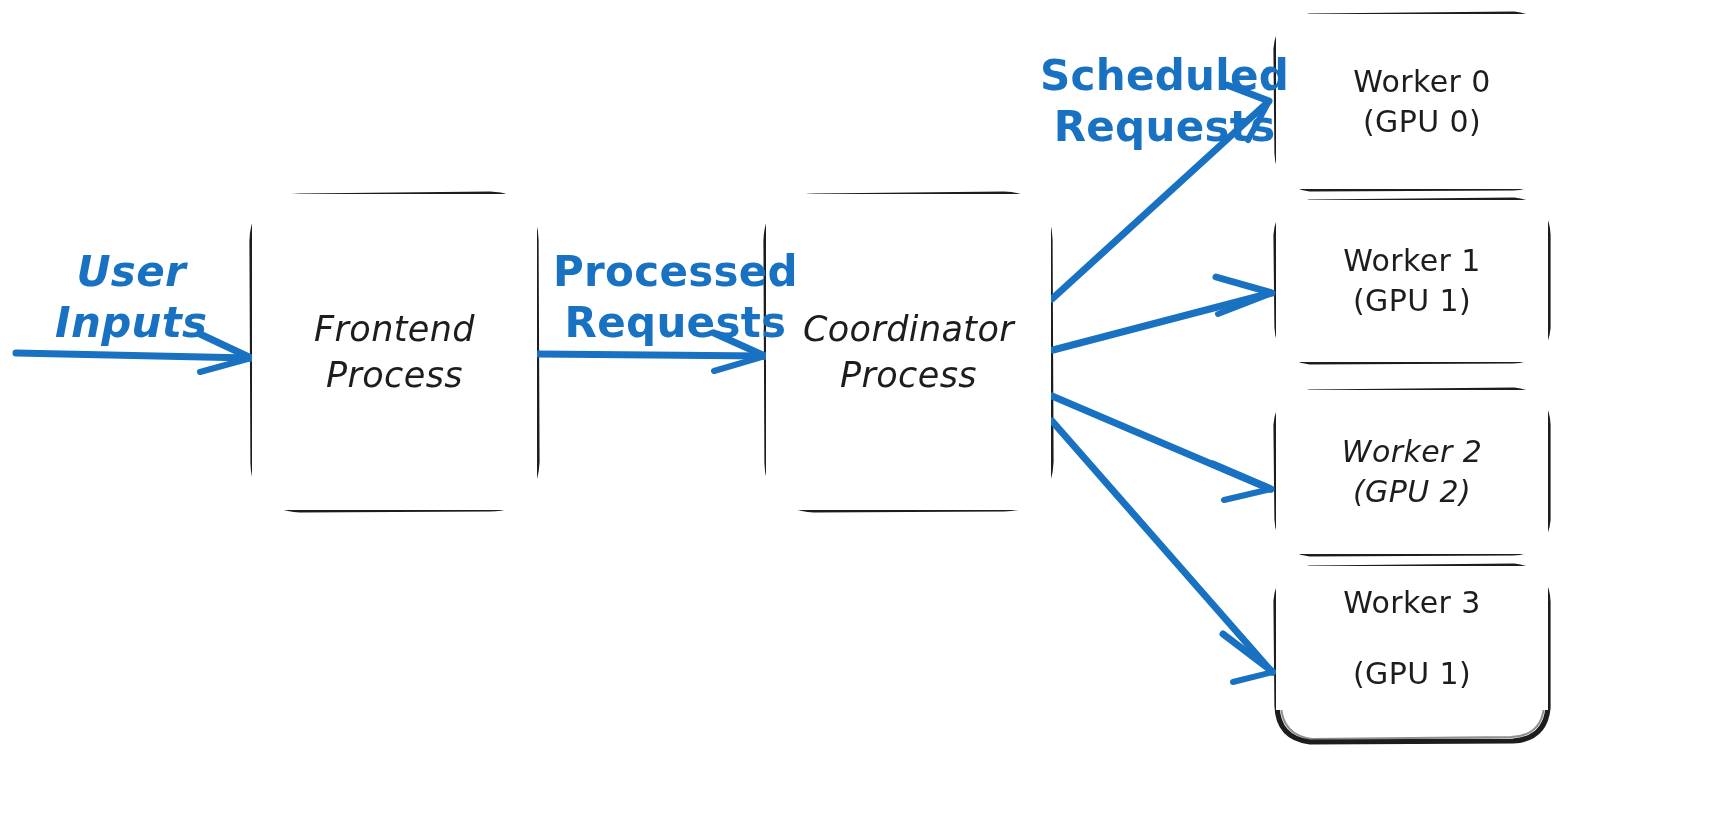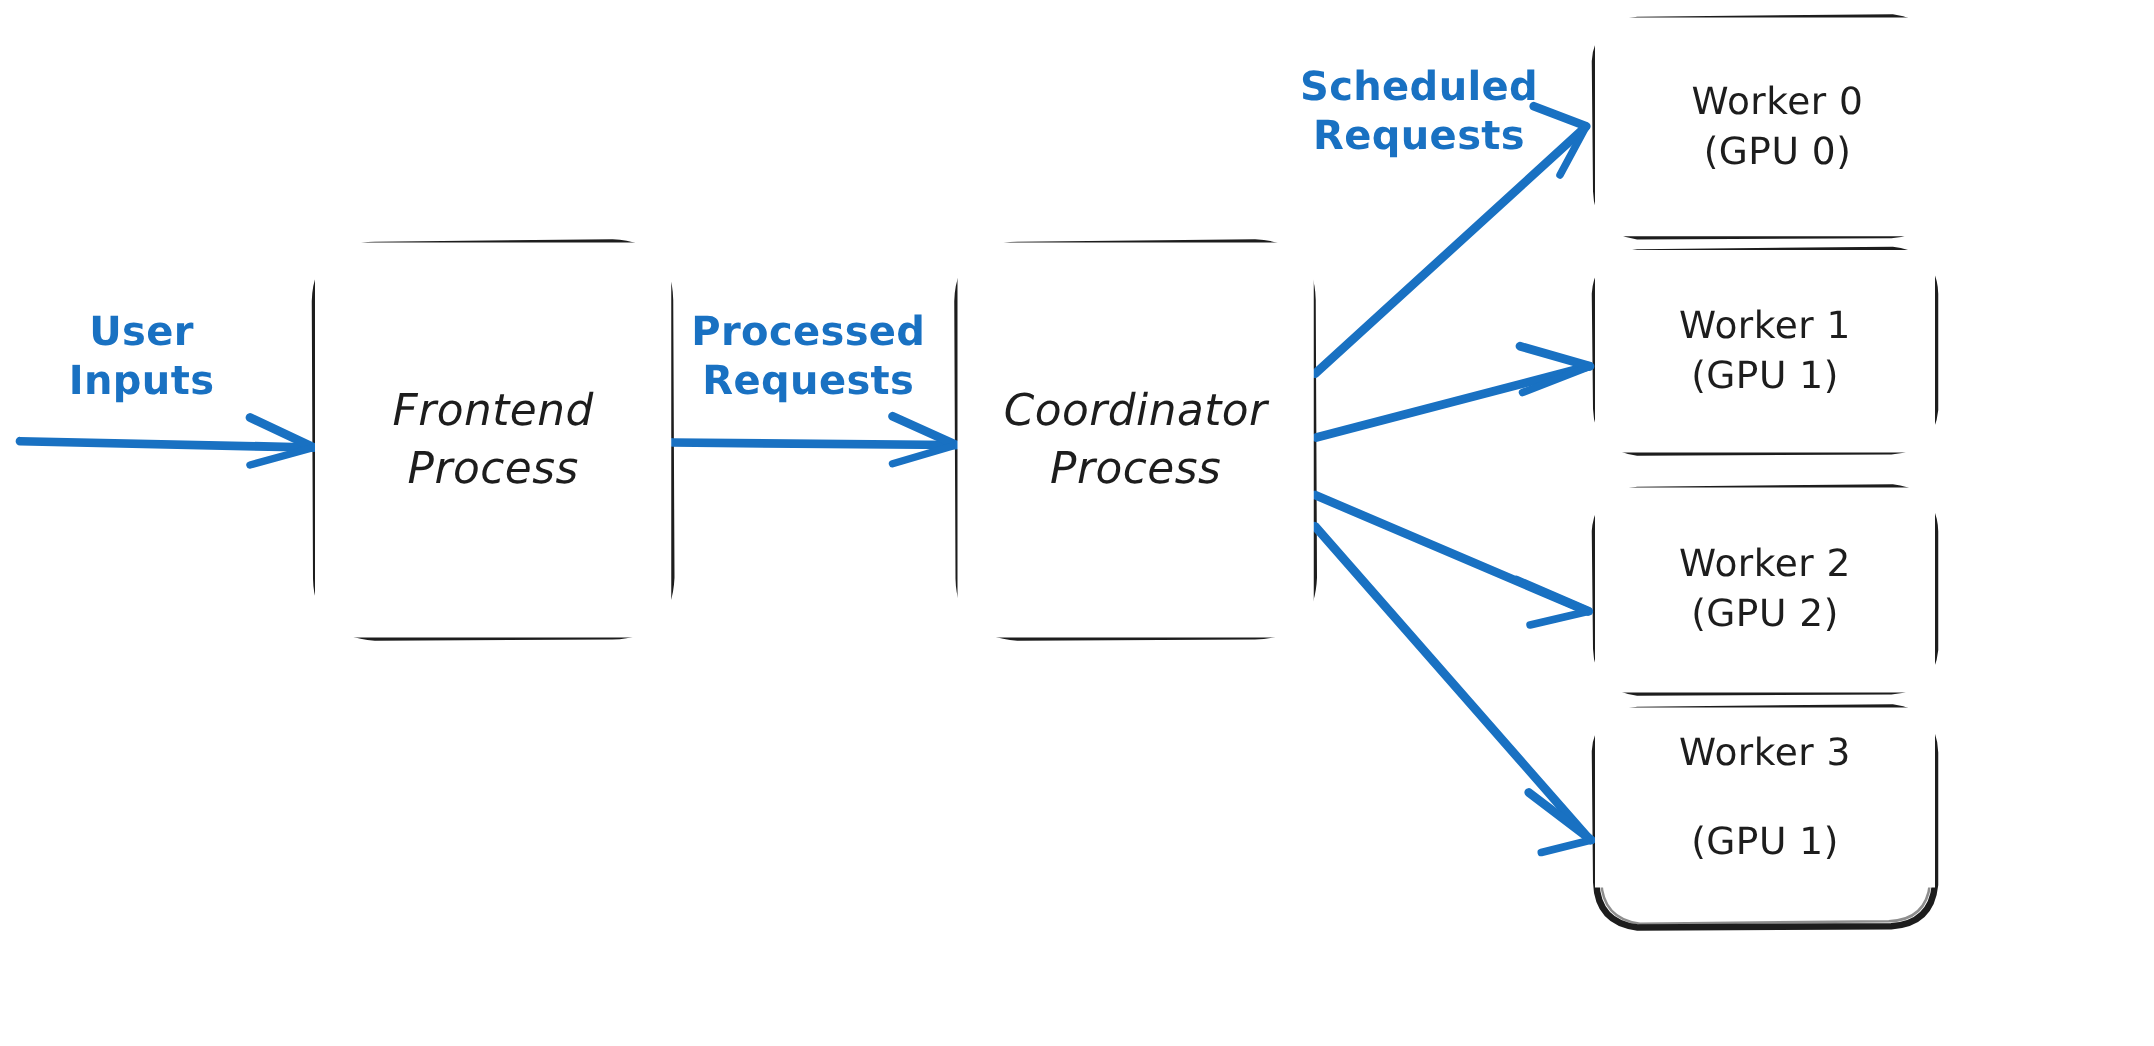--- a/index.html
+++ b/index.html
@@ -45,21 +45,21 @@
     color: #1971c2;
     text-align: center;
     line-height: 1.22;
     letter-spacing: 0.3px;
     white-space: nowrap;
     z-index: 4;
   }
   .edge-label .lbl-line { display: block; }
   .big-node-text { font-size: 35px; font-style: italic; }
   .worker-node-text { font-size: 30px; }
-  .label-text { font-size: 32px; font-weight: 600; }
+  .label-text { font-size: 42px; font-weight: 600; }
 </style>
 </head>
 <body>
 
 <div id="canvas">
 
   <svg id="svg-layer" viewBox="0 0 1723 837">
 
     <g fill="none" stroke="#1d1d1d" stroke-width="5.2" stroke-linecap="round" stroke-linejoin="round">
       <path d="M 300 196 L 490 194 Q 535 196 536 240 L 537 462 Q 535 508 490 509 L 300 510 Q 254 507 253 463 L 252 241 Q 253 197 300 196 Z"></path>
@@ -141,31 +141,31 @@
   <div class="node-box worker-node-text" style="left:1276px; top:14px; width:292px; height:175px;align-items:center;">
     <span class="node-line">Worker 0</span>
     <span class="node-line">(GPU 0)</span>
   </div>
 
   <div class="node-box worker-node-text" style="left:1276px; top:200px; width:272px; height:162px;justify-content:center;">
     <span class="node-line">Worker 1</span>
     <span class="node-line">(GPU 1)</span>
   </div>
 
-  <div class="node-box worker-node-text" style="left:1276px; top:390px; width:272px; height:164px;">
+  <div class="node-box worker-node-text" style="left:1276px; top:390px; width:272px; height:164px;font-style:italic;">
     <span class="node-line">Worker 2</span>
     <span class="node-line">(GPU 2)</span>
   </div>
 
   <div class="node-box worker-node-text" style="left:1276px; top:566px; width:272px; height:144px;gap:31px;">
     <span class="node-line">Worker 3</span>
     <span class="node-line">(GPU 1)</span>
   </div>
 
-  <div class="edge-label label-text" style="left:55px; top:246px;">
+  <div class="edge-label label-text" style="left:55px; top:246px;font-style:italic;">
     <span class="lbl-line">User</span>
     <span class="lbl-line">Inputs</span>
   </div>
 
   <div class="edge-label label-text" style="left:553px; top:246px;">
     <span class="lbl-line">Processed</span>
     <span class="lbl-line">Requests</span>
   </div>
 
   <div class="edge-label label-text" style="left:1040px; top:50px;">

